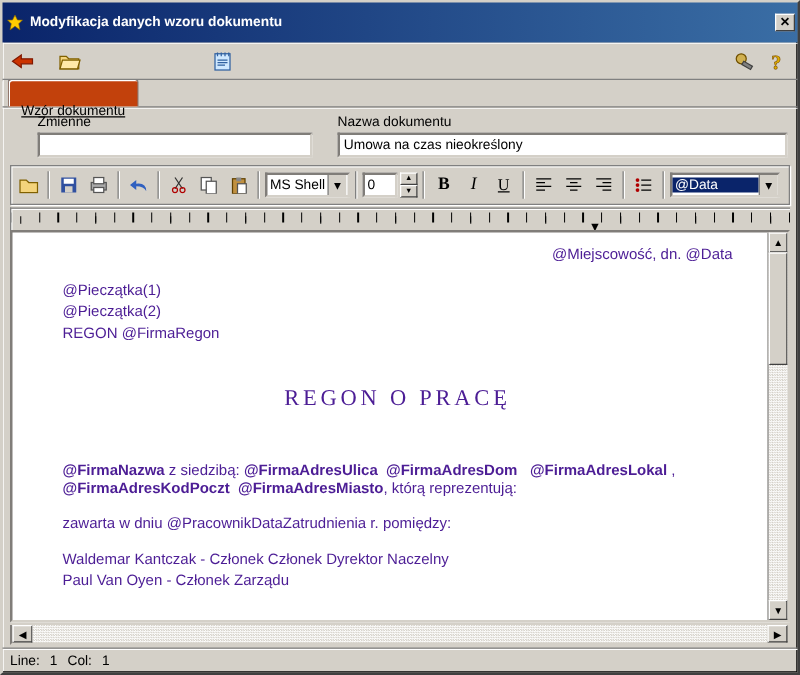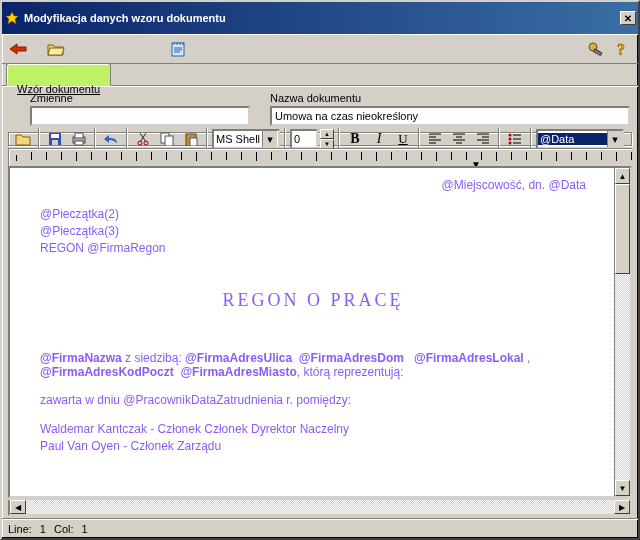--- a/index.html
+++ b/index.html
@@ -41,41 +41,41 @@
   }
   .spacer-sm{width:10px;}
   .spacer{flex:1;}
   .tabrow {
     height:22px; display:flex; align-items:flex-end; padding:0 4px;
     border-bottom:1px solid #808080;
     box-shadow: 0 1px 0 #fff;
   }
   .tab {
     height:20px; padding:19px 10px 2px 10px;
-    background:#bef264;
+    background:#c2410c;
     border:1px solid #808080; border-bottom:1px solid #d4d0c8;
     border-radius:3px 3px 0 0;
     box-shadow: inset 1px 1px 0 #fff;
     position:relative; top:1px;text-decoration:underline;
   }
   .fieldset {
     margin:6px 8px 2px 8px;
     display:flex; gap:20px;
   }
   .fieldcol { display:flex; flex-direction:column; gap:2px;}
   .fieldcol.wide { flex:0 0 360px;}
   .fieldcol.right { flex:1; margin-left:20px;}
   .label { font-size:11px; }
   .textinput {
     border:2px inset #d4d0c8; background:#fff;
     height:20px; padding:1px 3px; font-size:11px;
     font-family:Tahoma,Arial,sans-serif;
   }
   .edtoolbar {
-    height:14px; margin:4px 6px 0 6px;
+    height:32px; margin:4px 6px 0 6px;
     border:1px solid #808080;
     box-shadow: inset 1px 1px 0 #fff, 1px 1px 0 #fff;
     display:flex; align-items:center; padding:0 3px; gap:2px;
   }
   .ed-btn {
     width:22px;height:22px;display:flex;align-items:center;justify-content:center;
     border:1px solid transparent;
   }
   .vsep{width:2px;height:22px;border-left:1px solid #808080;border-right:1px solid #fff;margin:0 2px;}
   .combo{
@@ -107,22 +107,23 @@
   }
   .ruler .ind{position:absolute;top:10px;font-size:10px;color:#000;}
   .docwrap{
     flex:1; margin:0 6px 2px 6px;
     border:2px inset #d4d0c8;
     background:#fff; overflow:hidden;
     display:flex; position:relative;
   }
   .doc {
     flex:1; padding:10px 28px 10px 30px;
-    font-family:Arial,sans-serif; font-size:12px;color:#8b5cf6;
+    font-family:Arial,sans-serif; font-size:12px;color:#4c1d95;
     overflow:hidden;
+    margin-left:10px;
   }
   .doc .right{text-align:right;margin-bottom:14px;}
   .doc .block{margin:0; line-height:1.4;}
   .doc .title{text-align:center;font-family:"Times New Roman",serif;font-size:18px;letter-spacing:3px;margin:34px 0 40px 0;}
   .doc .para{margin:0 0 14px 0;}
   .doc b{font-weight:bold;}
   .vscroll{
     width:16px;background:#d4d0c8;
     display:flex;flex-direction:column;
     border-left:1px solid #808080;
@@ -311,22 +312,22 @@
     </div>
   </div>
 
   <div class="ruler">
     <span class="ind" style="left:462px">▼</span>
   </div>
 
   <div class="docwrap">
     <div class="doc">
       <div class="right">@Miejscowość, dn. @Data</div>
+      <div class="block">@Pieczątka(1)</div>
       <div class="block">@Pieczątka(2)</div>
-      <div class="block">@Pieczątka(3)</div>
       <div class="block">REGON @FirmaRegon</div>
       <div class="title">REGON  O  PRACĘ</div>
       <div class="para">
         <b>@FirmaNazwa</b><span> z siedzibą:  </span><b>@FirmaAdresUlica</b>&nbsp;&nbsp;<b>@FirmaAdresDom</b>&nbsp;&nbsp;&nbsp;<b>@FirmaAdresLokal</b><span> ,  </span><b>@FirmaAdresKodPoczt</b>&nbsp;&nbsp;<b>@FirmaAdresMiasto</b><span>, którą reprezentują:</span>
       </div>
       <div class="para">zawarta w dniu @PracownikDataZatrudnienia r. pomiędzy:</div>
       <div class="block">Waldemar Kantczak - Członek Członek Dyrektor Naczelny</div>
       <div class="block">Paul Van Oyen - Członek Zarządu</div>
     </div>
     <div class="vscroll">

